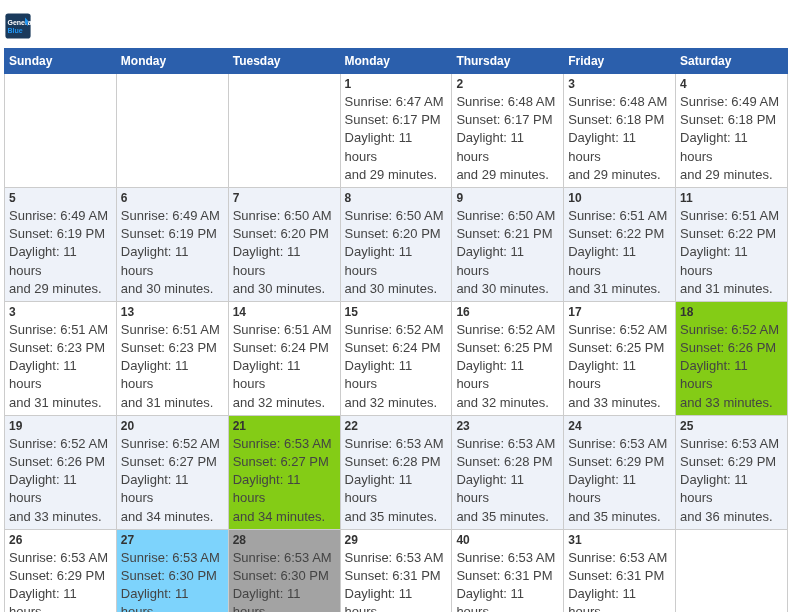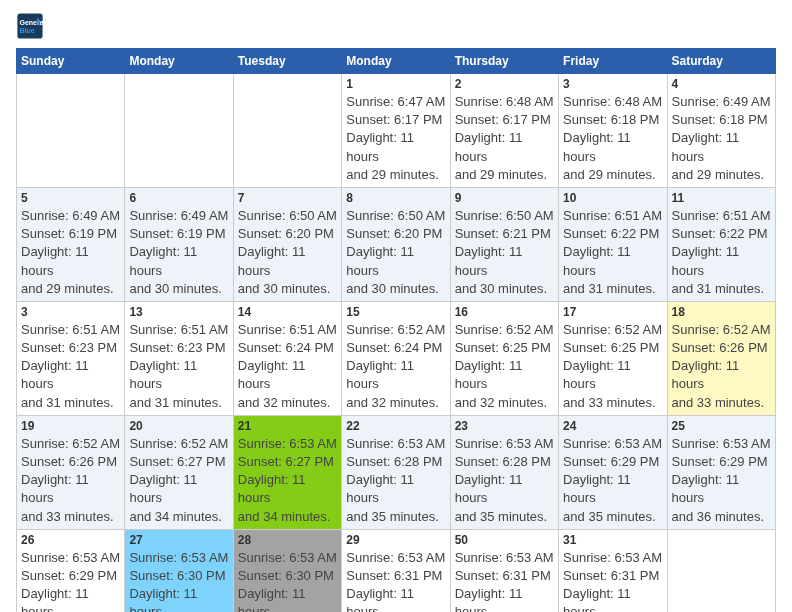--- a/index.html
+++ b/index.html
@@ -6,21 +6,21 @@
     body {
       font-family: Arial, sans-serif;
       background: #fff;
       width: 792px;
       height: 612px;
       overflow: hidden;
     }
     .page {
       width: 792px;
       height: 612px;
-      padding: 12px 16px;
+      padding: 12px 4px;
       display: flex;
       flex-direction: column;
     }
     .header {
       display: flex;
       justify-content: space-between;
       align-items: flex-start;
       margin-bottom: 8px;
     }
     .logo {
@@ -249,21 +249,21 @@
 Daylight: 11 hours
 and 32 minutes.</div>
           </td>
           <td style="background: rgb(255, 255, 255);">
             <div class="day-num">17</div>
             <div class="day-info" style="white-space: pre-line;">Sunrise: 6:52 AM
 Sunset: 6:25 PM
 Daylight: 11 hours
 and 33 minutes.</div>
           </td>
-          <td style="background: #fef9c3;">
+          <td style="background: #84cc16;">
             <div class="day-num">18</div>
             <div class="day-info" style="white-space: pre-line;">Sunrise: 6:52 AM
 Sunset: 6:26 PM
 Daylight: 11 hours
 and 33 minutes.</div>
           </td>
         </tr>
         <tr>
           <td style="background: rgb(238, 242, 249);">
             <div class="day-num">19</div>
@@ -338,21 +338,21 @@
 and 37 minutes.</div>
           </td>
           <td style="background: rgb(255, 255, 255);">
             <div class="day-num">29</div>
             <div class="day-info" style="white-space: pre-line;">Sunrise: 6:53 AM
 Sunset: 6:31 PM
 Daylight: 11 hours
 and 38 minutes.</div>
           </td>
           <td style="background: rgb(255, 255, 255);">
-            <div class="day-num">50</div>
+            <div class="day-num">40</div>
             <div class="day-info" style="white-space: pre-line;">Sunrise: 6:53 AM
 Sunset: 6:31 PM
 Daylight: 11 hours
 and 38 minutes.</div>
           </td>
           <td style="background: rgb(255, 255, 255);">
             <div class="day-num">31</div>
             <div class="day-info" style="white-space: pre-line;">Sunrise: 6:53 AM
 Sunset: 6:31 PM
 Daylight: 11 hours

